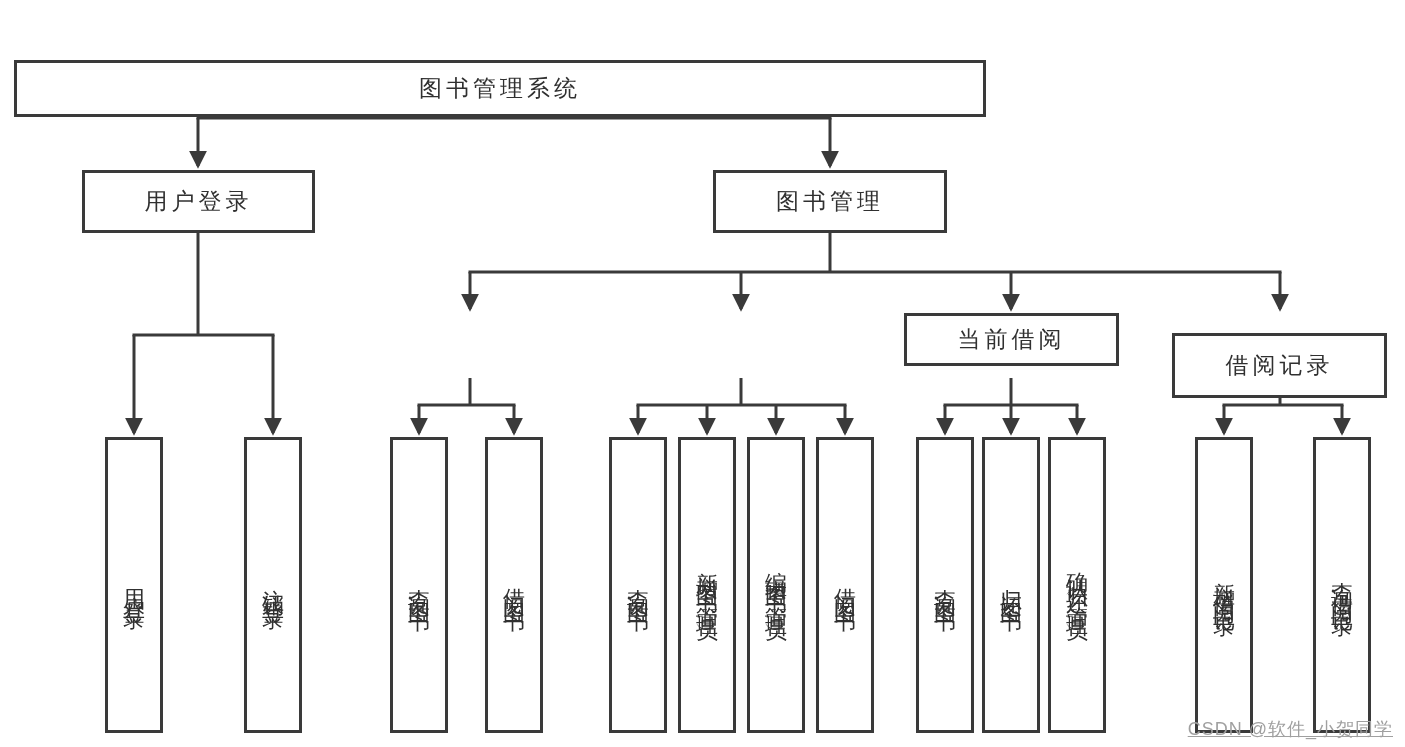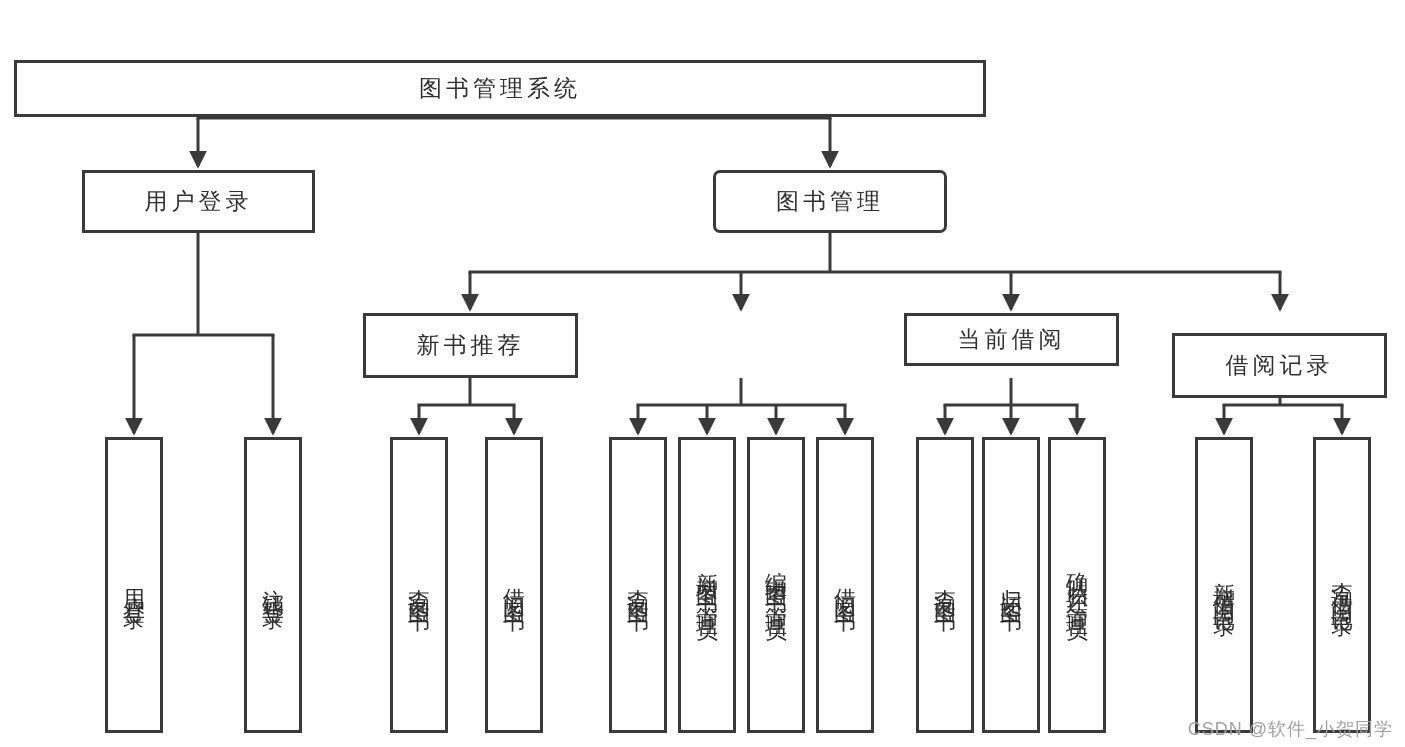--- a/index.html
+++ b/index.html
@@ -59,20 +59,21 @@
   }
   .watermark {
     position: absolute;
     right: 12px;
     bottom: 6px;
     font-size: 18px;
     letter-spacing: 1px;
     color: #a0a0a0;
     z-index: 5;
     white-space: nowrap;
+    text-decoration: underline;
   }
 </style>
 </head>
 <body>
 
 <div class="stage">
 
   <svg class="wires" viewBox="0 0 1405 747" xmlns="http://www.w3.org/2000/svg">
     <defs>
       <marker id="arrow" viewBox="0 0 10 10" refX="8.5" refY="5" markerWidth="6" markerHeight="6" orient="auto-start-reverse">
@@ -117,23 +118,22 @@
 
     <path class="wire" d="M1280 378 V405"></path>
     <path class="wire" d="M1222.5 405 H1343.5"></path>
     <path class="wire" d="M1224 405 V433" marker-end="url(#arrow)"></path>
     <path class="wire" d="M1342 405 V433" marker-end="url(#arrow)"></path>
   </svg>
 
   <div class="node" style="left:14px; top:20px; width:972px; height:57px;margin-top:40px;">图书管理系统</div>
 
   <div class="node" style="left:82px; top:170px; width:233px; height:63px;">用户登录</div>
-  <div class="node" style="left:713px; top:170px; width:234px; height:63px;border-radius:7px;">图书管理</div>
+  <div class="node" style="left:713px; top:170px; width:234px; height:63px;">图书管理</div>
 
-  <div class="node" style="left:363px; top:313px; width:215px; height:65px;">新书推荐</div>
   <div class="node" style="left:904px; top:313px; width:215px; height:53px;">当前借阅</div>
   <div class="node" style="left:1172px; top:313px; width:215px; height:65px;margin-top:20px;">借阅记录</div>
 
   <div class="leaf" style="left:105px;">
     <span class="vtext">用户登录</span>
   </div>
   <div class="leaf" style="left:244px;">
     <span class="vtext">注销登录</span>
   </div>
 

